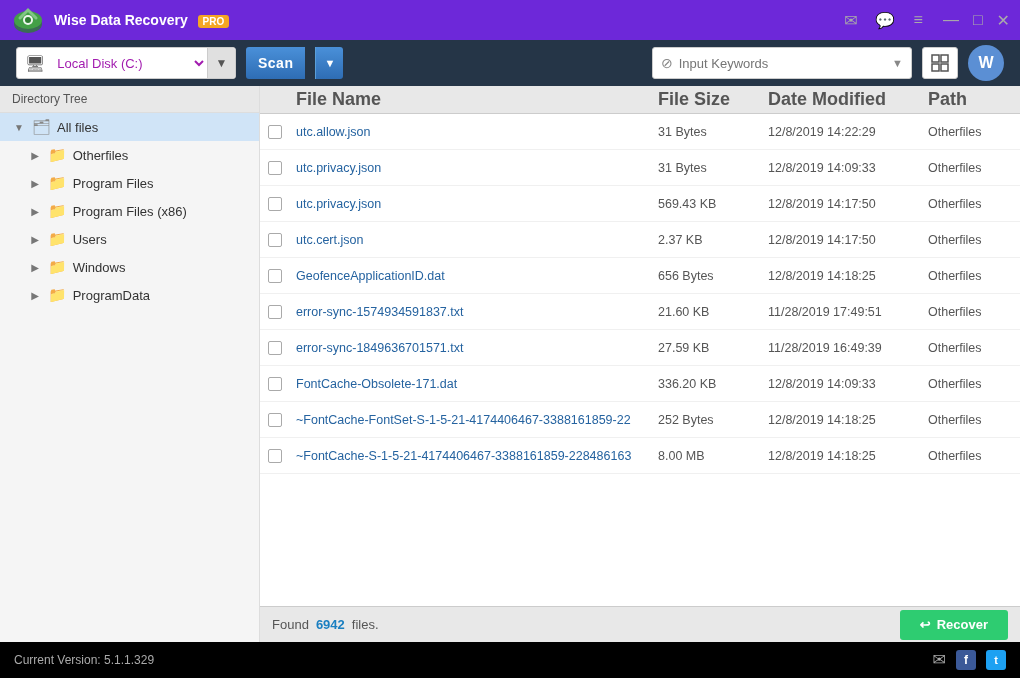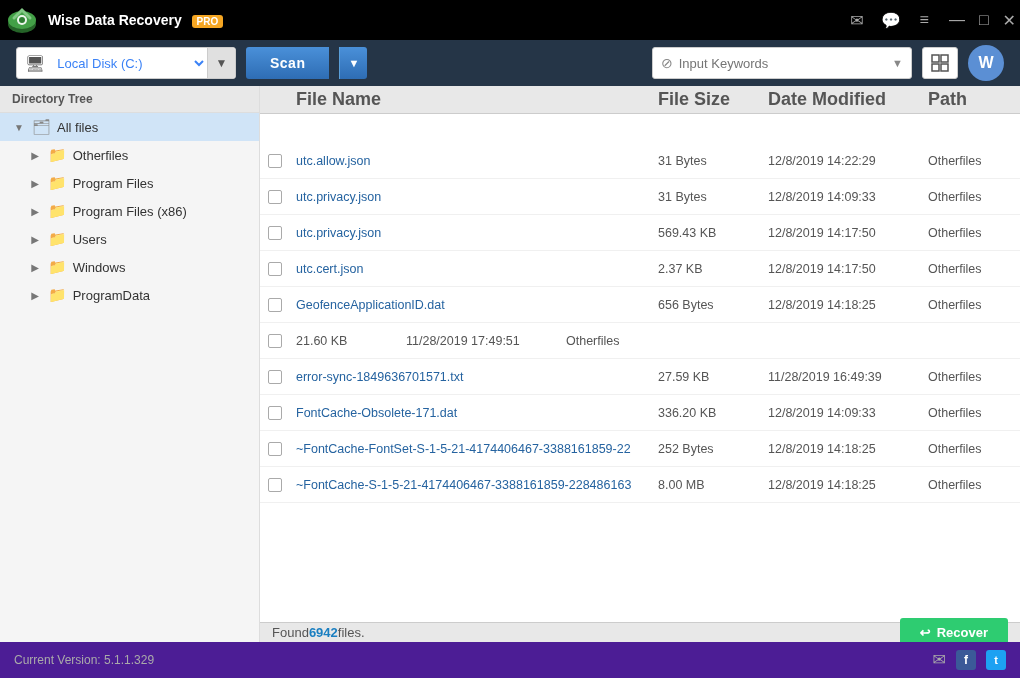--- a/index.html
+++ b/index.html
@@ -8,25 +8,25 @@
       height: 678px;
       font-family: 'Segoe UI', Arial, sans-serif;
       font-size: 13px;
       background: #1e2a38;
       overflow: hidden;
       color: #333;
     }
 
     
     .titlebar {
-      background: #000000;
+      background: #6d28d9;
       height: 40px;
       display: flex;
       align-items: center;
-      padding: 0 4px;
+      padding: 0 10px;
       color: #ccc;
     }
     .titlebar-logo {
       width: 36px;
       height: 36px;
       margin-right: 8px;
     }
     .titlebar-title {
       color: #fff;
       font-size: 14px;
@@ -76,21 +76,21 @@
       padding: 0 8px;
       color: #555;
       font-size: 16px;
     }
     .disk-select {
       border: none;
       outline: none;
       background: transparent;
       flex: 1;
       font-size: 13px;
-      color: #3b82f6;
+      color: #a21caf;
       cursor: pointer;
       padding-right: 4px;
     }
     .disk-dropdown-arrow {
       background: #e0e0e0;
       height: 100%;
       width: 28px;
       display: flex;
       align-items: center;
       justify-content: center;
@@ -99,21 +99,21 @@
       font-size: 12px;
       cursor: pointer;
     }
 
     .scan-btn {
       height: 32px;
       background: linear-gradient(180deg, #4a90d9 0%, #2e6db4 100%);
       color: #fff;
       border: none;
       border-radius: 3px 0 0 3px;
-      padding: 0 24px;
+      padding: 0 12px;
       font-size: 14px;
       font-weight: 600;
       cursor: pointer;
       letter-spacing: 0.5px;
     }
 
     .scan-dropdown-btn {
       height: 32px;
       width: 28px;
       background: linear-gradient(180deg, #4a90d9 0%, #2e6db4 100%);
@@ -196,21 +196,21 @@
       width: 260px;
       background: #f5f5f5;
       border-right: 1px solid #ddd;
       overflow-y: auto;
       flex-shrink: 0;
     }
     .sidebar-header {
       background: #e8e8e8;
       padding: 6px 12px;
       font-size: 12px;
-      font-weight: 700;
+      font-weight: 400;
       color: #555;
       border-bottom: 1px solid #ddd;
     }
     .tree-item {
       display: flex;
       align-items: center;
       padding: 5px 8px 5px 12px;
       cursor: pointer;
       gap: 6px;
       font-size: 13px;
@@ -251,21 +251,21 @@
       color: #555;
       height: 28px;
       align-items: center;
     }
     .col-check { width: 28px; padding-left: 8px; flex-shrink: 0; }
     .col-name { flex: 1; padding: 0 8px; }
     .col-size { width: 110px; flex-shrink: 0; padding: 0 8px; }
     .col-date { width: 160px; flex-shrink: 0; padding: 0 8px; }
     .col-path { width: 100px; flex-shrink: 0; padding: 0 8px; }
 
-    .file-list-body { overflow-y: auto; flex: 1; margin-top: 29px; }
+    .file-list-body { overflow-y: auto; flex: 1; }
     .file-row {
       display: flex;
       align-items: center;
       border-bottom: 1px solid #f0f0f0;
       height: 36px;
       font-size: 12.5px;
       color: #333;
     }
     .file-row .col-check { display: flex; align-items: center; }
     .file-checkbox {
@@ -277,27 +277,28 @@
       cursor: pointer;
     }
     .file-name { flex: 1; padding: 0 8px; overflow: hidden; text-overflow: ellipsis; white-space: nowrap; color: #2563a0; }
     .file-size { width: 110px; flex-shrink: 0; padding: 0 8px; color: #555; }
     .file-date { width: 160px; flex-shrink: 0; padding: 0 8px; color: #555; }
     .file-path { width: 100px; flex-shrink: 0; padding: 0 8px; color: #555; }
 
     
     .status-bar {
       background: #e8e8e8;
-      height: 20px;
+      height: 36px;
       display: flex;
       align-items: center;
       padding: 0 12px;
       border-top: 1px solid #ccc;
       font-size: 13px;
       color: #555;
+      gap: 7px;
     }
     .status-bar .found-count {
       color: #1a7fc1;
       font-weight: bold;
       text-align: right;
     }
     .status-bar-spacer { flex: 1; }
     .recover-btn {
       background: #2ecc71;
       color: #fff;
@@ -308,21 +309,21 @@
       font-size: 13px;
       font-weight: 600;
       cursor: pointer;
       display: flex;
       align-items: center;
       gap: 6px;
     }
 
     
     .bottom-bar {
-      background: #4c1d95;
+      background: #000000;
       height: 36px;
       display: flex;
       align-items: center;
       padding: 0 14px;
       color: #aaa;
       font-size: 12px;
       justify-content: space-between;
     }
     .bottom-icons { display: flex; gap: 10px; }
     .bottom-icon { color: #aaa; font-size: 16px; cursor: pointer; }
@@ -502,20 +503,21 @@
     </div>
     <div class="file-name">GeofenceApplicationID.dat</div>
     <div class="file-size">656 Bytes</div>
     <div class="file-date">12/8/2019 14:18:25</div>
     <div class="file-path">Otherfiles</div>
   </div>
         <div class="file-row">
     <div class="col-check">
       <div class="file-checkbox"></div>
     </div>
+    <div class="file-name">error-sync-1574934591837.txt</div>
     <div class="file-size">21.60 KB</div>
     <div class="file-date">11/28/2019 17:49:51</div>
     <div class="file-path">Otherfiles</div>
   </div>
         <div class="file-row">
     <div class="col-check">
       <div class="file-checkbox"></div>
     </div>
     <div class="file-name">error-sync-1849636701571.txt</div>
     <div class="file-size">27.59 KB</div>

